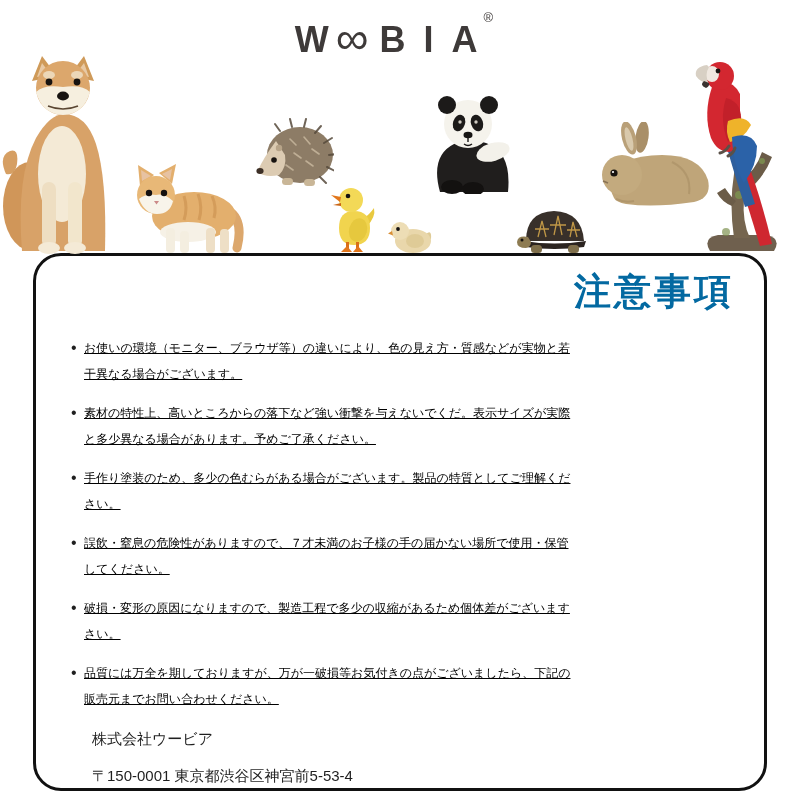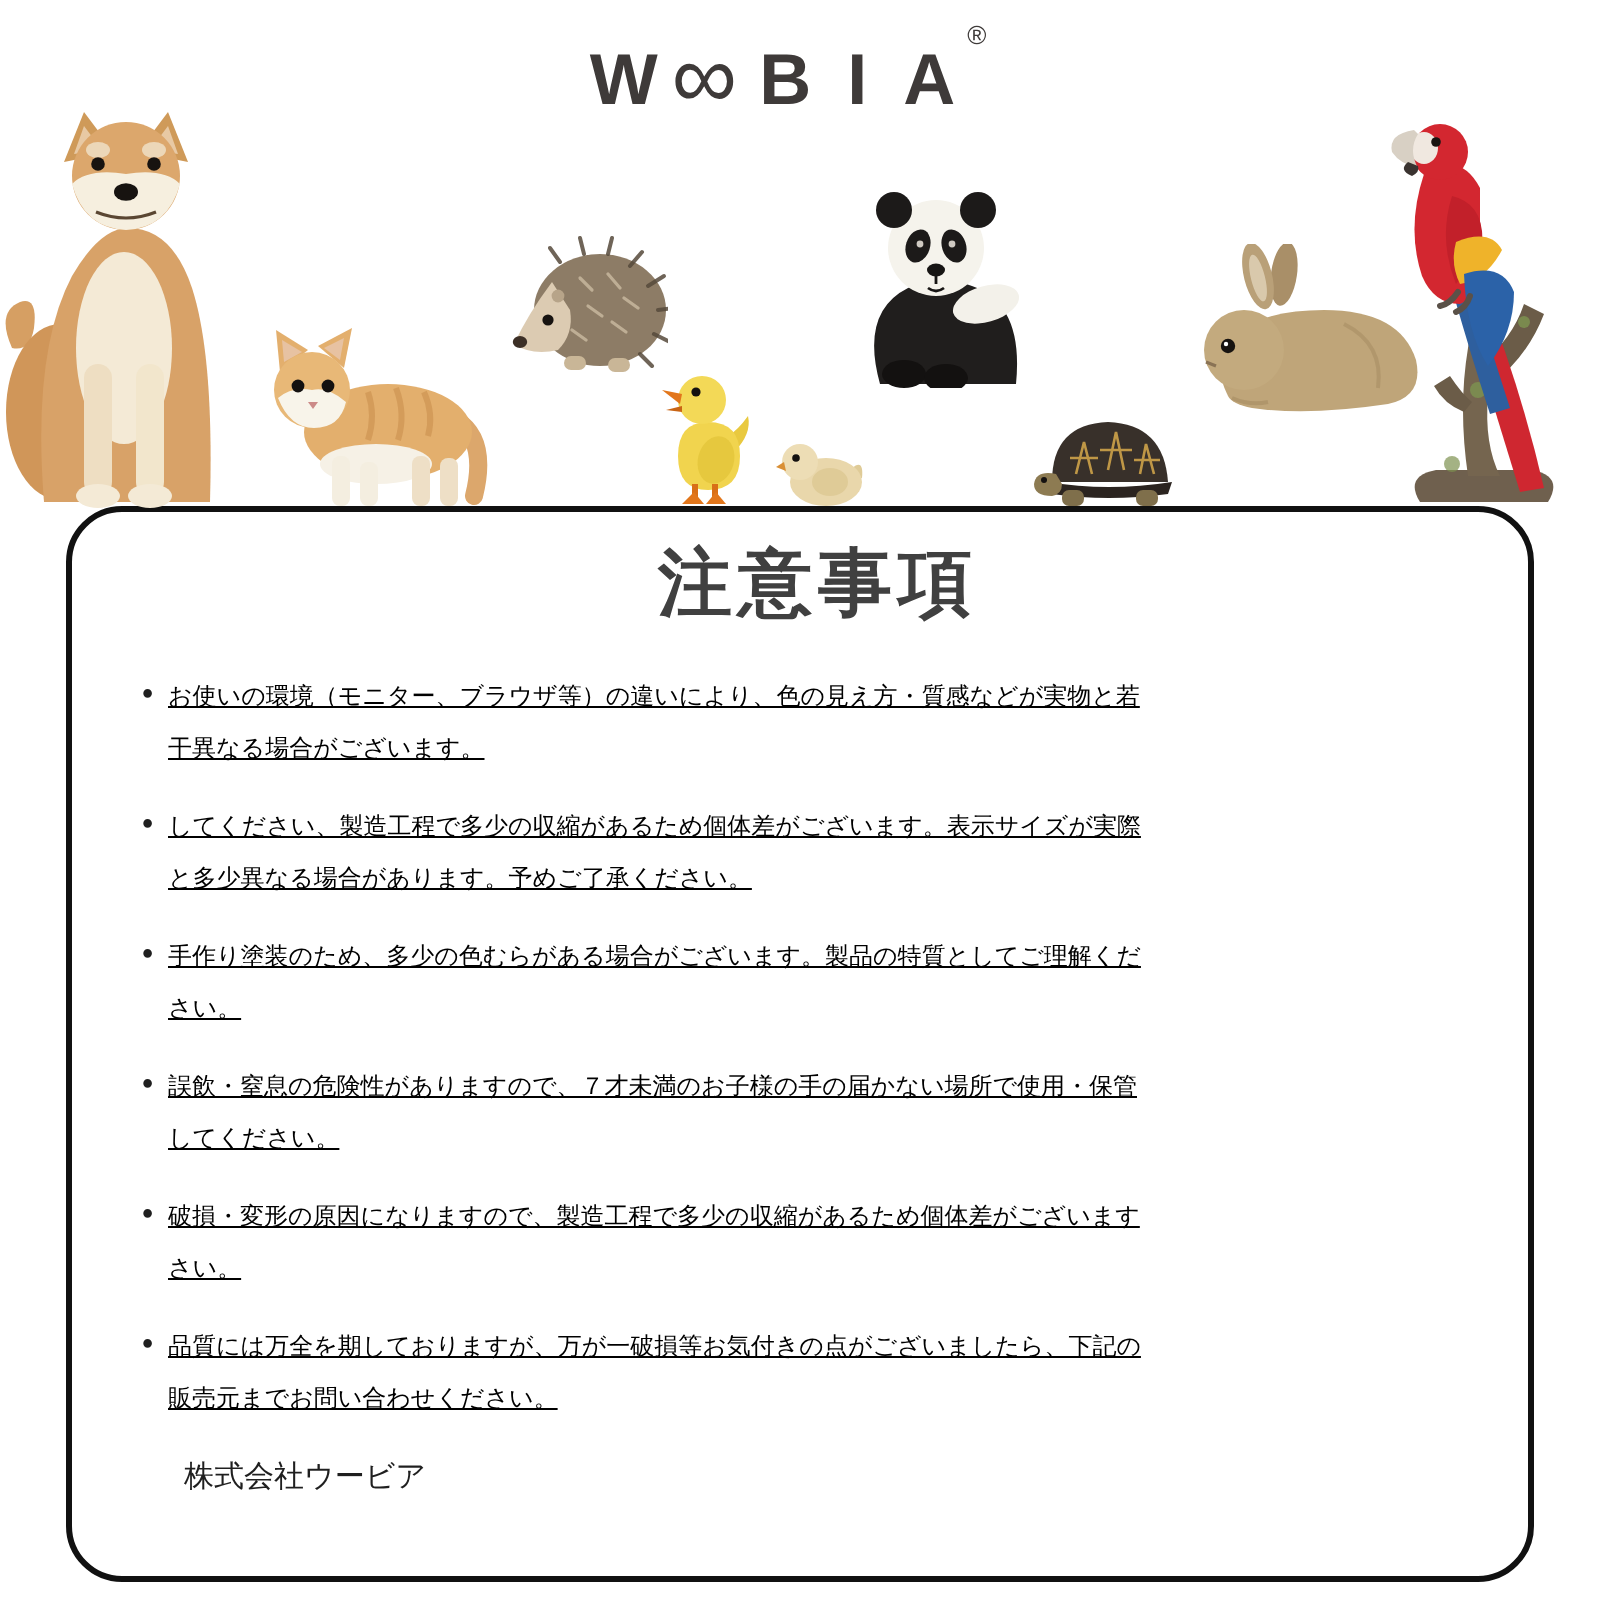--- a/index.html
+++ b/index.html
@@ -37,22 +37,22 @@
   .a-rabbit   { left:596px; top:122px; }
   .a-macaw    { left:682px; top:54px;  }
 
   
   .notice-box {
     position:absolute; left:33px; top:253px; width:734px; height:538px;
     background:#ffffff; border:3px solid #111111; border-radius:28px;
     z-index:1; padding:14px 30px 0 48px;
   }
   .notice-title {
-    text-align:center; font-size:37px; font-weight:800; letter-spacing:3px;
-    color:#404040; margin-top:0; line-height:44px;
+    text-align:right; font-size:37px; font-weight:800; letter-spacing:3px;
+    color:#0369a1; margin-top:0; line-height:44px;
   }
   .notice-list { list-style:none; margin-top:21px; }
   .notice-list li {
     position:relative; padding-left:0; margin-bottom:13px;
     font-size:12px; line-height:26px; color:#000000;text-decoration:underline;
   }
   .notice-list li::before {
     content:"\2022";
     position:absolute; left:-13px; top:0; font-size:16px; color:#1f1f1f;
   }
@@ -235,21 +235,21 @@
   </svg>
 
   <div class="notice-box">
     <h1 class="notice-title">注意事項</h1>
     <ul class="notice-list">
       <li>
           <span class="bullet-text">お使いの環境（モニター、ブラウザ等）の違いにより、色の見え方・質感などが実物と若
 干異なる場合がございます。</span>
         </li>
       <li>
-          <span class="bullet-text">してください、製造工程で多少の収縮があるため個体差がございます。表示サイズが実際
+          <span class="bullet-text">素材の特性上、高いところからの落下など強い衝撃を与えないでくだ。表示サイズが実際
 と多少異なる場合があります。予めご了承ください。</span>
         </li>
       <li>
           <span class="bullet-text">手作り塗装のため、多少の色むらがある場合がございます。製品の特質としてご理解くだ
 さい。</span>
         </li>
       <li>
           <span class="bullet-text">誤飲・窒息の危険性がありますので、７才未満のお子様の手の届かない場所で使用・保管
 してください。</span>
         </li>
@@ -257,16 +257,17 @@
           <span class="bullet-text">破損・変形の原因になりますので、製造工程で多少の収縮があるため個体差がございます
 さい。</span>
         </li>
       <li>
           <span class="bullet-text">品質には万全を期しておりますが、万が一破損等お気付きの点がございましたら、下記の
 販売元までお問い合わせください。</span>
         </li>
     </ul>
     <div class="company-block">
       <div>株式会社ウービア</div>
+      <div>〒150-0001 東京都渋谷区神宮前5-53-4</div>
     </div>
   </div>
 
 </div>
 
 </body></html>

